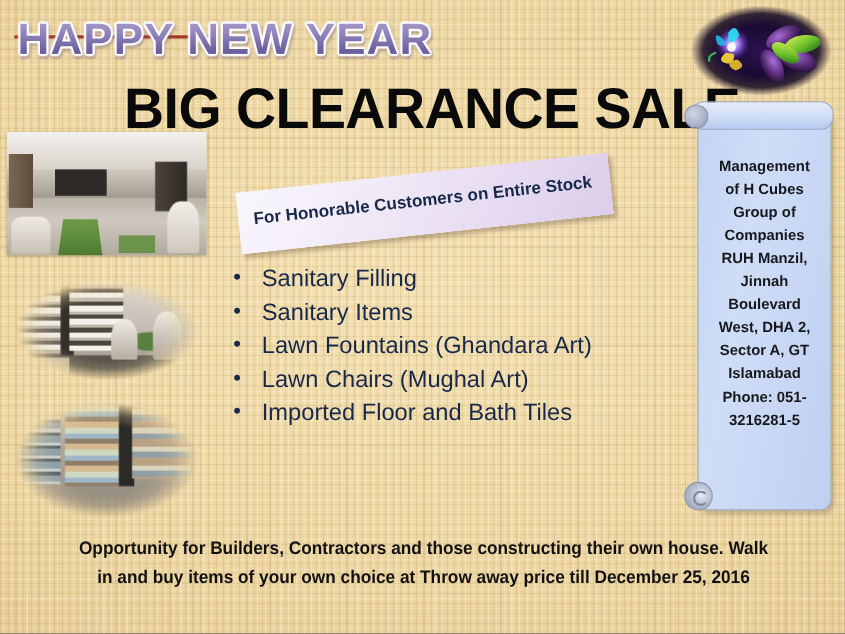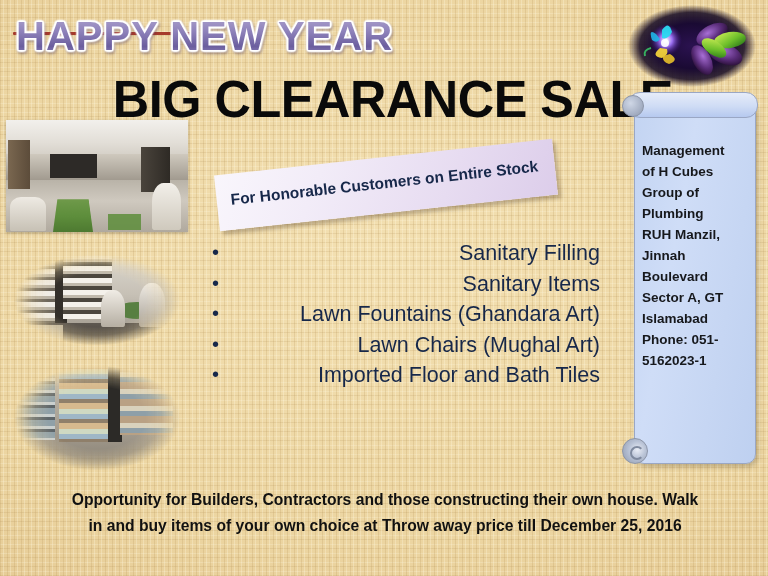--- a/index.html
+++ b/index.html
@@ -119,21 +119,20 @@
 
   
   .bullets {
     position: absolute;
     left: 200px;
     top: 238px;
     width: 400px;
     margin: 0;
     padding: 0;
     list-style: none;
-    text-align: right;
   }
   .bullets li {
     position: relative;
     padding-left: 38px;
     font-size: 21.5px;
     line-height: 30.5px;
     color: #17284a;
     font-family: "Liberation Sans", sans-serif;
     white-space: nowrap;
   }
@@ -257,21 +256,21 @@
   }
   .scroll-bottom-curl::after {
     content:"";
     position:absolute; left:7px; top:7px; width:10px; height:10px;
     border:2px solid #7f8a9f; border-radius:50%;
     border-right-color: transparent;
   }
   .scroll-text {
     position:absolute;
     left: 20px; top: 48px; width: 106px;
-    text-align: left;
+    text-align: center;
     font-family: "Liberation Sans", sans-serif;
     font-size: 13.5px;
     line-height: 21px;
     font-weight: bold;
     color: #16181c;
   }
 
   
   .footer {
     position:absolute;
@@ -392,28 +391,29 @@
 
   <div class="scroll">
     <div class="scroll-body"></div>
     <div class="scroll-top-roll"></div>
     <div class="scroll-top-curl"></div>
     <div class="scroll-bottom-curl"></div>
     <div class="scroll-text">
       <div>Management</div>
       <div>of H Cubes</div>
       <div>Group  of</div>
-      <div>Plumbing</div>
+      <div>Companies</div>
       <div>RUH Manzil,</div>
       <div>Jinnah</div>
       <div>Boulevard</div>
+      <div>West, DHA 2,</div>
       <div>Sector A, GT</div>
       <div>Islamabad</div>
       <div>Phone: 051-</div>
-      <div>5162023-1</div>
+      <div>3216281-5</div>
     </div>
   </div>
 
   <div class="footer">
     <div>Opportunity for Builders, Contractors and   those constructing their own house.  Walk</div>
     <div>in and buy items of your own choice at Throw away price till December 25, 2016</div>
   </div>
 
 </div>
 

